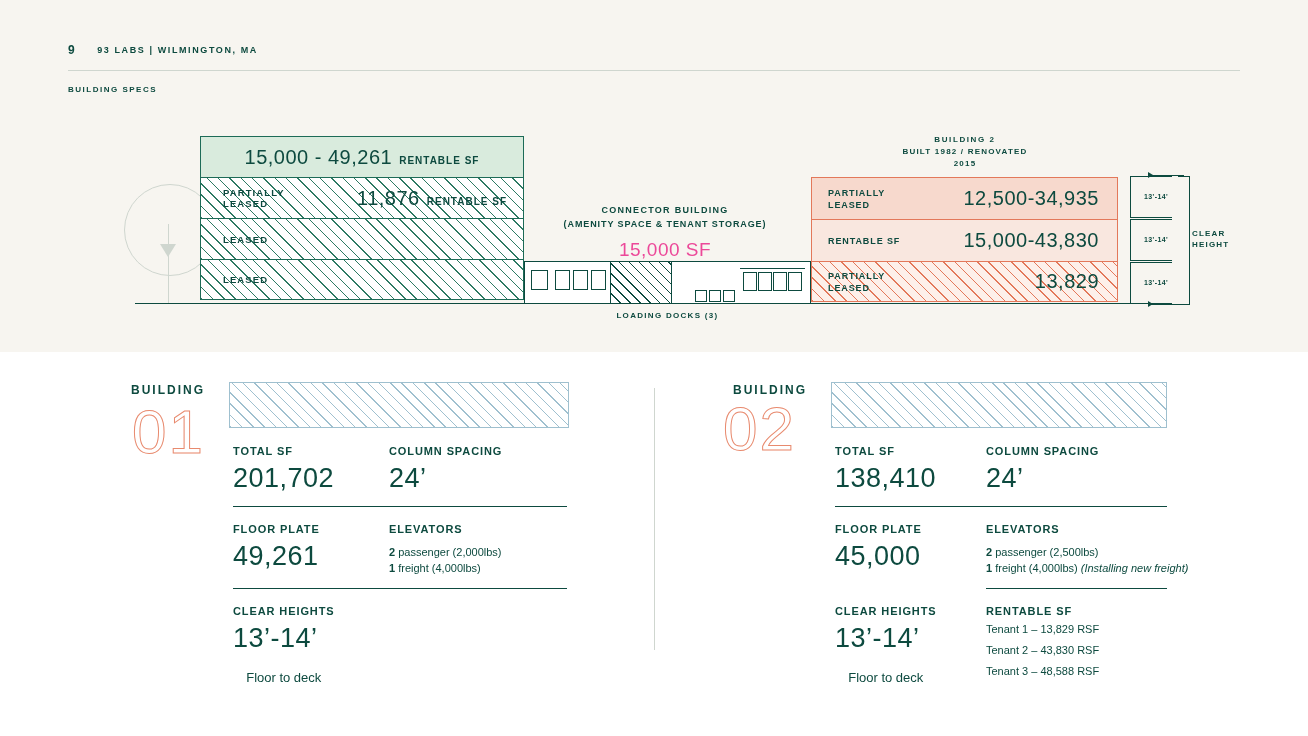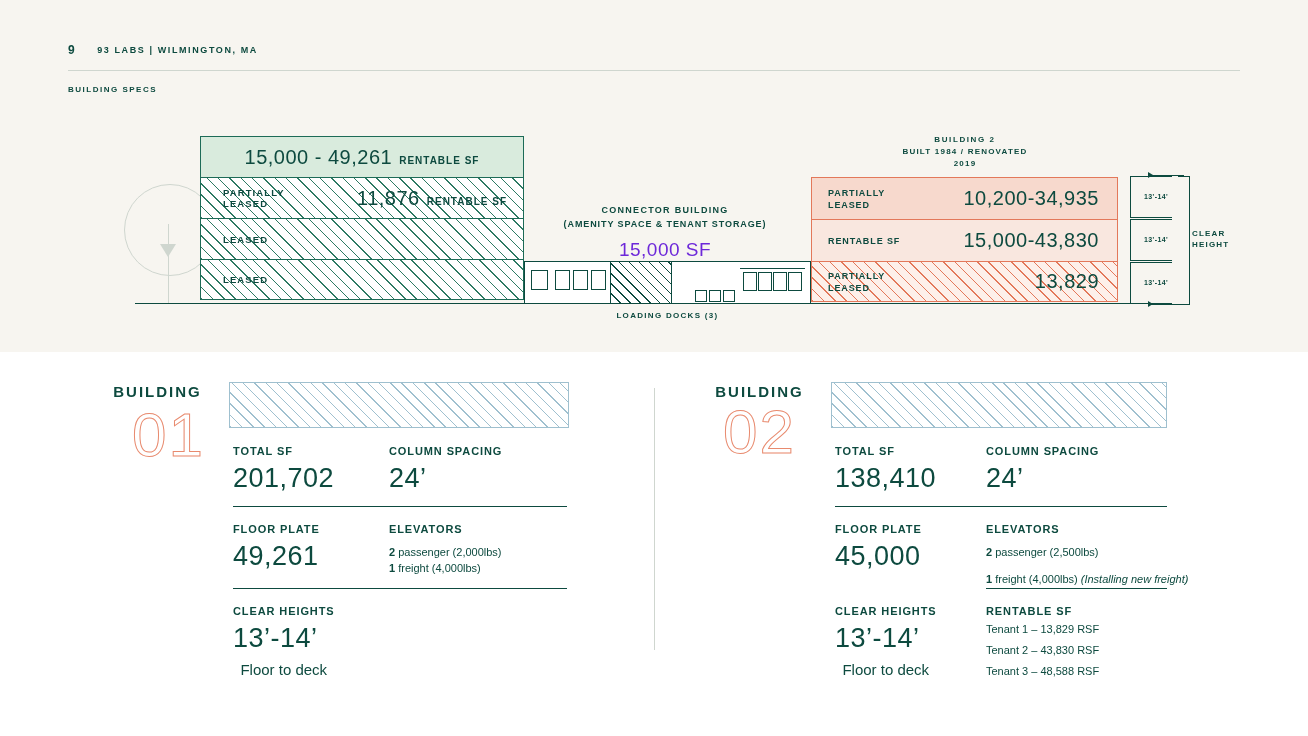--- a/index.html
+++ b/index.html
@@ -54,21 +54,21 @@
 
   
   .conn{position:absolute;left:524px;top:261px;width:287px;height:43px;box-sizing:border-box;border:1px solid #0d4a3f;border-bottom:none;background:#fff;}
   .conn .seg-h{position:absolute;left:85px;top:0;width:60px;height:42px;
     background-image:repeating-linear-gradient(45deg,#0d4a3f 0 1px,transparent 1px 7px);border-left:1px solid #0d4a3f;border-right:1px solid #0d4a3f;}
   .dock{position:absolute;box-sizing:border-box;border:1px solid #0d4a3f;}
   .connlabel{position:absolute;left:524px;top:311px;width:287px;text-align:center;font-size:8px;font-weight:700;letter-spacing:1.3px;color:#0d4a3f;}
   .conntext{position:absolute;left:520px;top:203px;width:290px;text-align:center;}
   .conntext .l1{font-size:9px;font-weight:700;letter-spacing:1.3px;line-height:14px;color:#0d4a3f;}
   .conntext .l2{font-size:9px;font-weight:700;letter-spacing:.9px;line-height:14px;color:#0d4a3f;}
-  .conntext .big{font-size:19px;font-weight:400;color:#6d28d9;margin-top:8px;letter-spacing:.5px;}
+  .conntext .big{font-size:19px;font-weight:400;color:#ec4899;margin-top:8px;letter-spacing:.5px;}
 
   
   .b2{position:absolute;left:811px;top:177px;width:307px;}
   .b2 .row{position:relative;box-sizing:border-box;border:1px solid #e3785a;border-bottom:none;height:42px;display:flex;align-items:center;justify-content:space-between;}
   .b2 .row:last-child{border-bottom:1px solid #e3785a;height:41px;}
   .o1{background:#f7d9cd;}
   .o2{background:#f9e7df;}
   .hatchO{background-color:#fdf0ea;background-image:repeating-linear-gradient(45deg,#e3785a 0 1px,transparent 1px 8px);}
   .b2 .lbl{font-size:9px;font-weight:700;letter-spacing:.9px;color:#0d4a3f;margin-left:16px;line-height:12px;max-width:90px;}
   .b2 .big{font-size:20px;font-weight:400;color:#0d4a3f;margin-right:18px;letter-spacing:.5px;}
@@ -79,50 +79,50 @@
   .chtxt{position:absolute;left:14px;font-size:7px;font-weight:700;letter-spacing:.4px;color:#0d4a3f;}
   .outerbr{position:absolute;left:48px;top:0;width:12px;height:129px;box-sizing:border-box;border-top:1px solid #0d4a3f;border-right:1px solid #0d4a3f;border-bottom:1px solid #0d4a3f;}
   .chlabel{position:absolute;left:62px;top:52px;font-size:8px;font-weight:700;letter-spacing:1.2px;line-height:11px;color:#0d4a3f;}
   .arrowline{position:absolute;left:1148px;width:36px;height:1px;background:#0d4a3f;}
   .arrowhead{position:absolute;width:0;height:0;border-top:3px solid transparent;border-bottom:3px solid transparent;border-right:5px solid #0d4a3f;}
 
   
   .divider{position:absolute;left:654px;top:388px;width:1px;height:262px;background:#cfd6cf;}
 
   .blk{position:absolute;}
-  .blk .word{font-size:15px;font-weight:700;letter-spacing:2px;color:#0d4a3f;text-align:center;}
+  .blk .word{font-size:12px;font-weight:700;letter-spacing:2px;color:#0d4a3f;text-align:right;}
   .blk .numbig{font-size:62px;font-weight:400;color:#f0a08a;letter-spacing:2px;line-height:62px;-webkit-text-stroke:1px #e88a6e;color:transparent;}
   .hatchbar{position:absolute;height:46px;box-sizing:border-box;border:1px solid #9fc0cf;
     background-color:#ffffff;background-image:repeating-linear-gradient(45deg,#9fc0cf 0 1px,transparent 1px 8px);}
 
   .spec{position:absolute;}
   .spec .k{font-size:11px;font-weight:700;letter-spacing:.9px;color:#0d4a3f;}
   .spec .v{font-size:27px;font-weight:400;color:#0d4a3f;letter-spacing:.5px;margin-top:6px;}
   .spec .sub{font-size:11px;color:#0d4a3f;line-height:16px;margin-top:9px;}
   .spec .sub b{font-weight:700;}
-  .spec .note{font-size:15px;color:#0d4a3f;margin-top:7px;}
+  .spec .note{font-size:13px;color:#0d4a3f;margin-top:16px;}
   .hr{position:absolute;height:1px;background:#0d4a3f;}
 </style>
 </head>
 <body>
 
 <div class="page">
 
   <div class="topband"></div>
 
   <div class="hdr">
     <span class="num">9</span>
     <span class="crumb">93 LABS  |  WILMINGTON, MA</span>
   </div>
   <div class="rule"></div>
   <div class="sectlabel">BUILDING SPECS</div>
 
   <div class="b2title">
     <div class="btitle-l1">BUILDING 2</div>
-    <div class="btitle-l2">BUILT 1984 / RENOVATED 2019</div>
+    <div class="btitle-l2">BUILT 1982 / RENOVATED 2015</div>
   </div>
 
   <div class="tree">
     <div class="circ"></div>
     <div class="trunk"></div>
     <div class="arrow"></div>
   </div>
 
   <div class="b1">
     <div class="row r1">
@@ -165,21 +165,21 @@
     <div class="dock" style="left:233px;top:10px;width:14px;height:19px;"></div>
     <div class="dock" style="left:248px;top:10px;width:14px;height:19px;"></div>
     <div class="dock" style="left:263px;top:10px;width:14px;height:19px;"></div>
     <div style="position:absolute;left:215px;top:6px;width:65px;height:1px;background:#0d4a3f;"></div>
   </div>
   <div class="connlabel">LOADING DOCKS (3)</div>
 
   <div class="b2">
     <div class="row o1">
       <span class="lbl">PARTIALLY LEASED</span>
-      <span class="big">10,200-34,935</span>
+      <span class="big">12,500-34,935</span>
     </div>
     <div class="row o2">
       <span class="lbl">RENTABLE SF</span>
       <span class="big">15,000-43,830</span>
     </div>
     <div class="row hatchO">
       <span class="lbl">PARTIALLY LEASED</span>
       <span class="big">13,829</span>
     </div>
   </div>
@@ -256,21 +256,21 @@
 
   <div class="spec" style="left:835px;top:523px;">
     <div class="k">FLOOR PLATE</div>
     <div class="v">45,000</div>
   </div>
   <div class="spec" style="left:986px;top:523px;width:250px;">
     <div class="k">ELEVATORS</div>
     <div class="sub">
       <b>2</b><span> passenger (2,500lbs)</span>
     </div>
-    <div class="sub" style="margin-top:11px;">
+    <div class="sub" style="margin-top:0;">
       <b>1</b><span> freight (4,000lbs) </span><i>(Installing new freight)</i>
     </div>
   </div>
   <div class="hr" style="left:986px;top:588px;width:181px;"></div>
 
   <div class="spec" style="left:835px;top:605px;">
     <div class="k">CLEAR HEIGHTS</div>
     <div class="v">13’-14’</div>
     <div class="note" style="text-align:center;">Floor to deck</div>
   </div>

